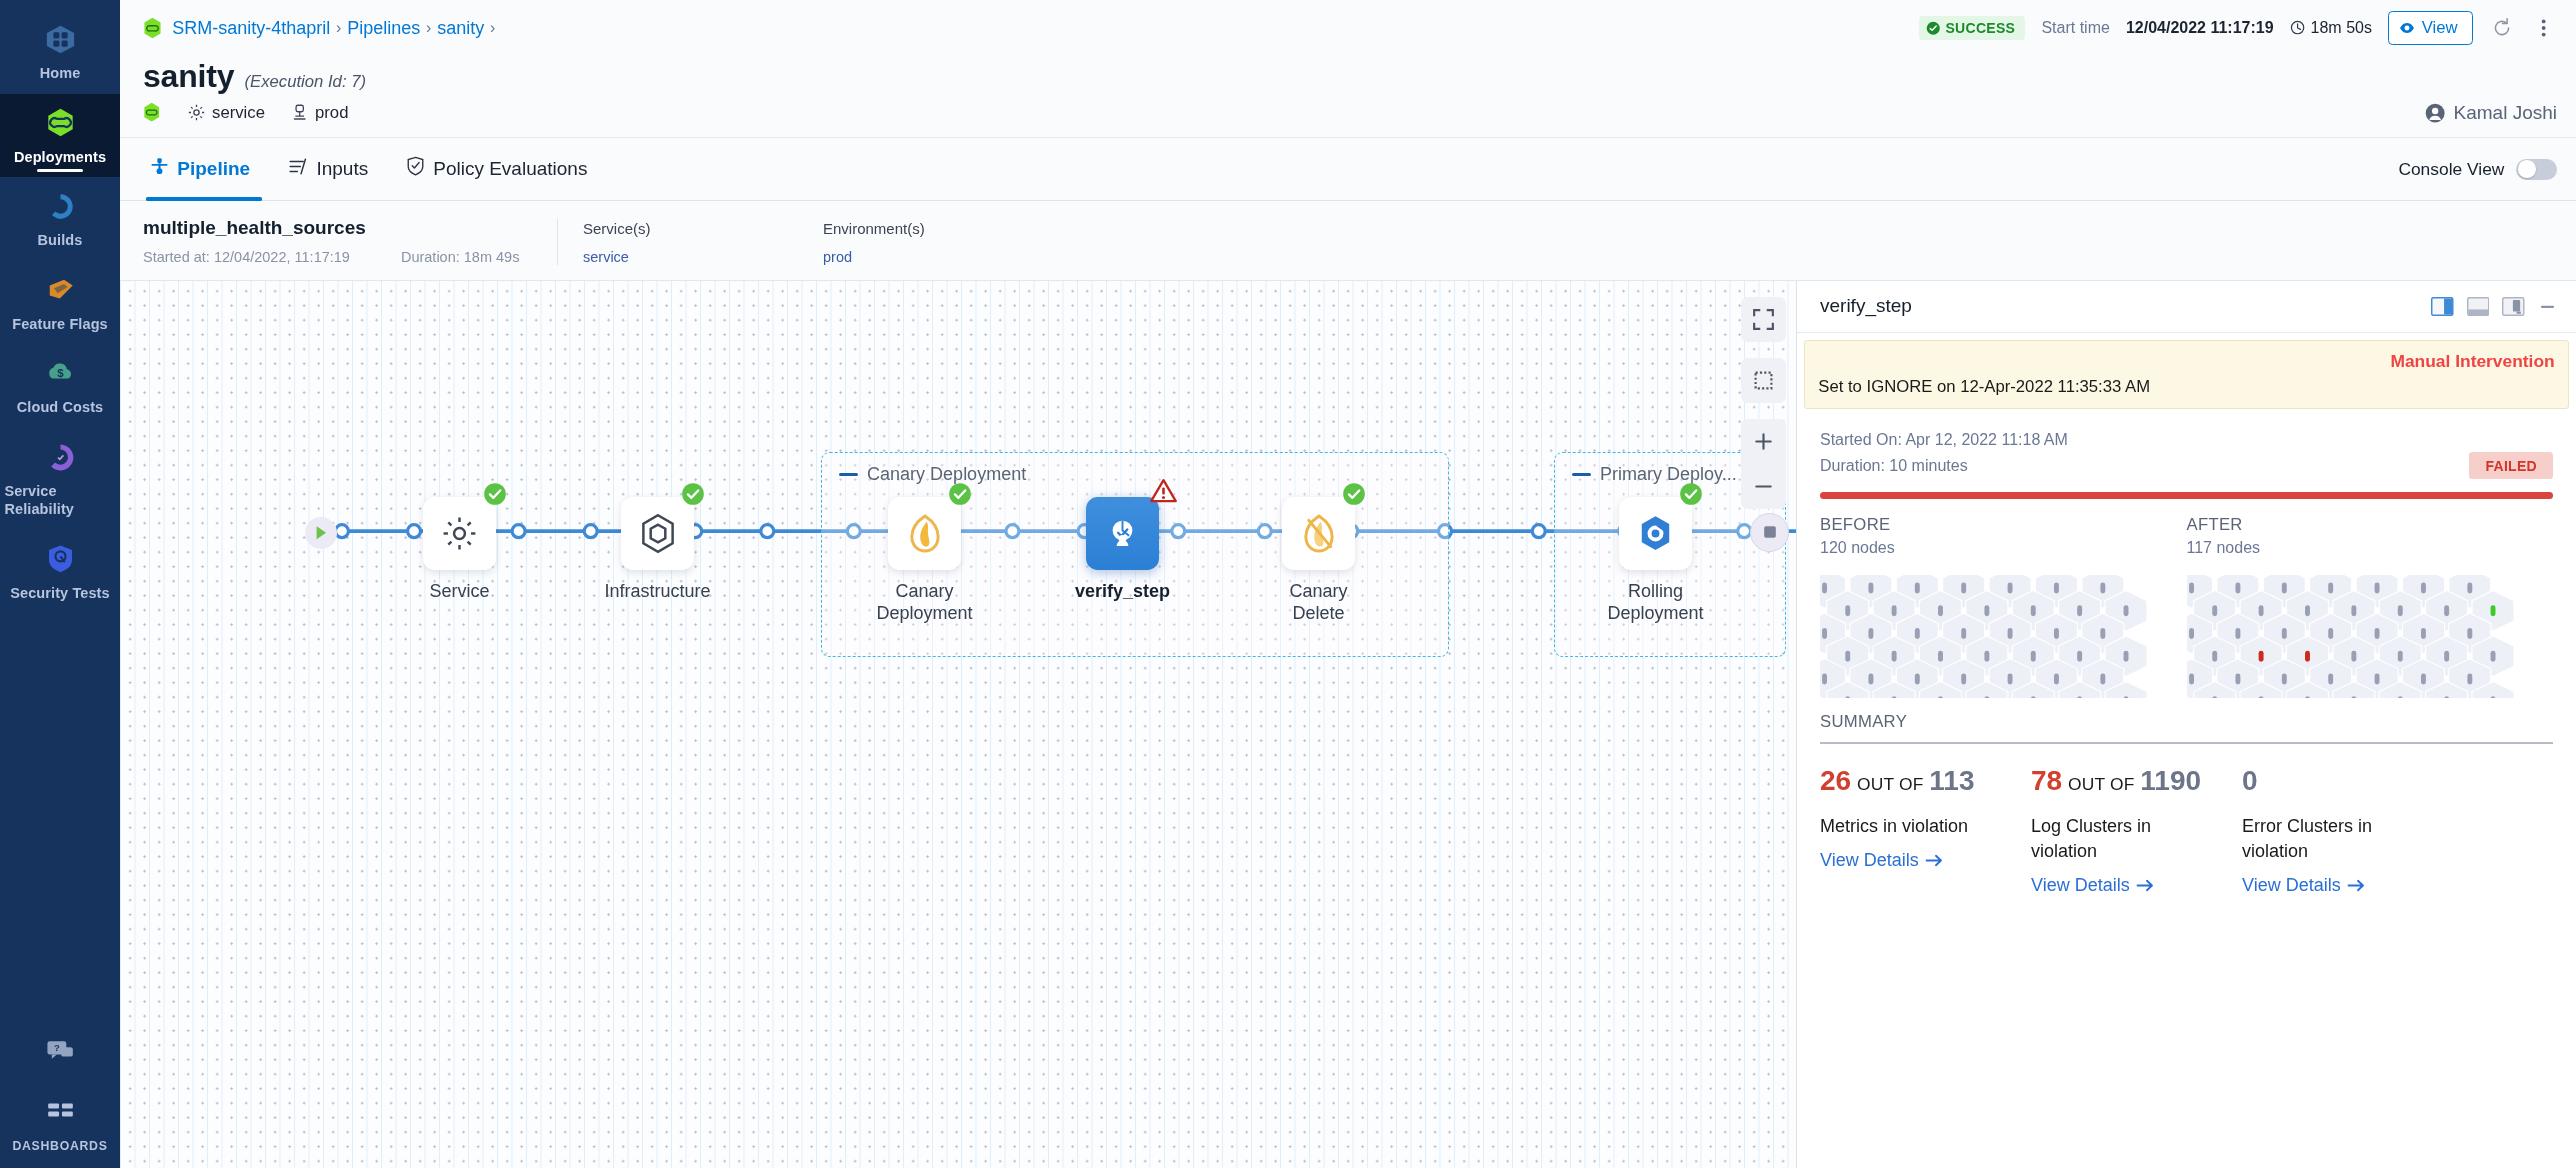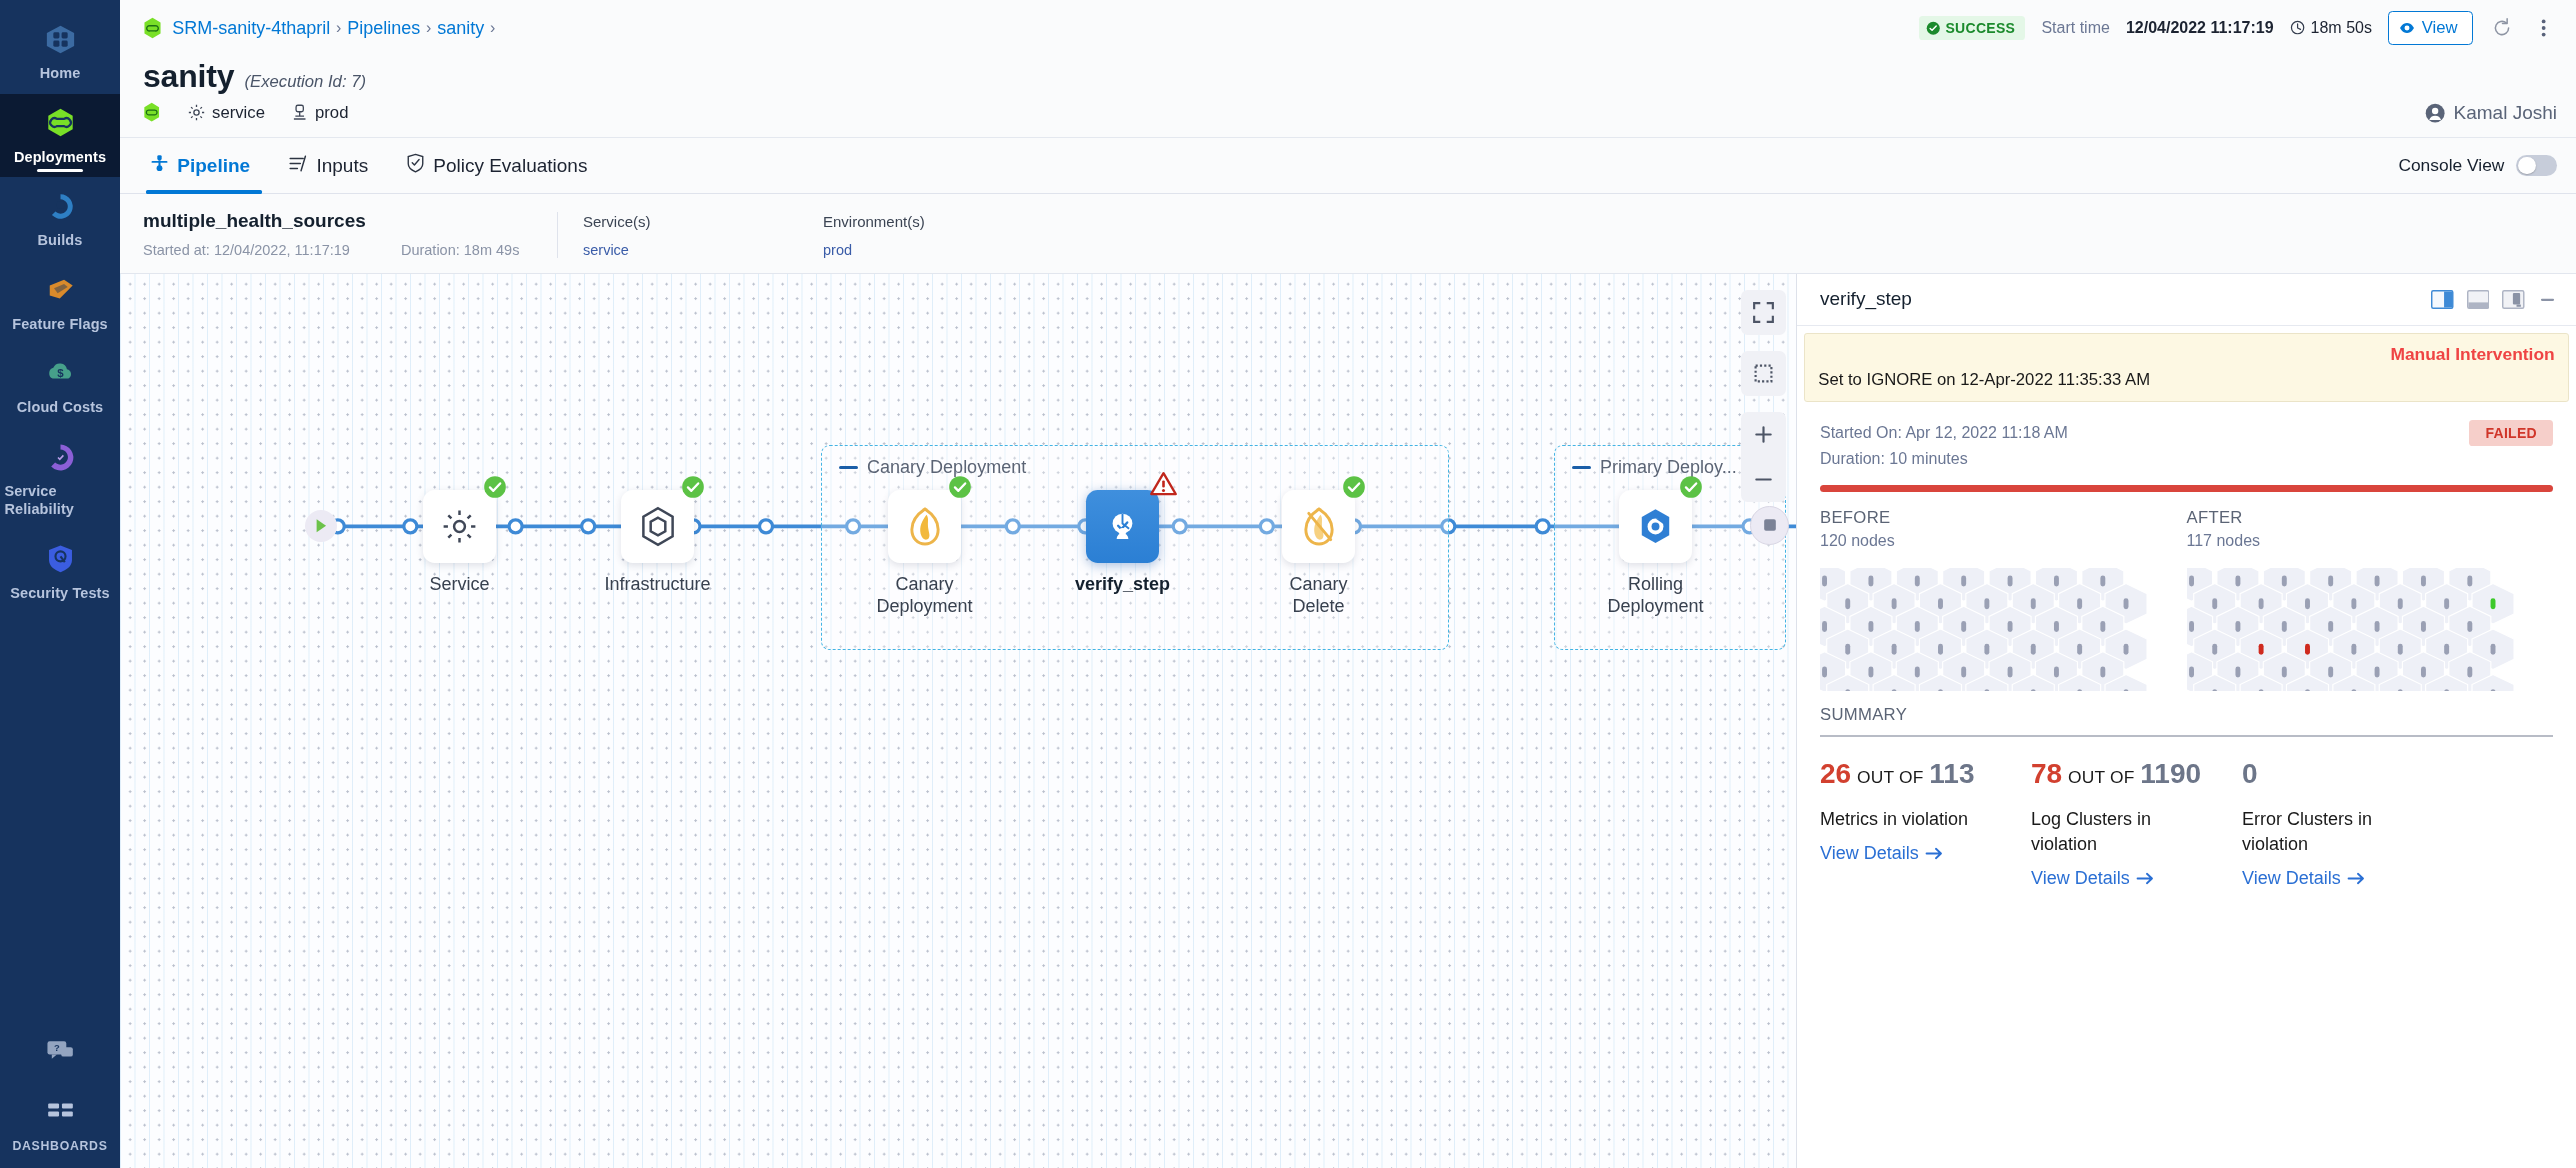--- a/index.html
+++ b/index.html
@@ -72,21 +72,21 @@
 
   
   .subrow { padding: 7.3px 19px 0 23px; display: flex; align-items: center; gap: 10.2px; }
   .chip { display: flex; align-items: center; gap: 6.5px; font-size: 16.7px; color: #1c2331; }
   .chip.gap { margin-left: 16px; }
   .user { margin-left: auto; display: flex; align-items: center; gap: 8px; color: #5a6478; font-size: 19px; }
 
   
   .tabsrow {
     margin-top: 13px; border-top: 0.7px solid #e4e8ef; border-bottom: 0.7px solid #dfe3ec;
-    height: 57px; display: flex; align-items: center; padding: 0 19px 0 23px; background: #fafbfc;
+    height: 64px; display: flex; align-items: center; padding: 0 19px 0 23px; background: #fafbfc;
   }
   .tab {
     display: flex; align-items: center; gap: 8px; font-size: 19px; color: #1c2331;
     height: 100%; padding: 0 19px; cursor: pointer; position: relative;
   }
   .tab:first-child { padding-left: 7.3px; }
   .tab.active { color: #0278d5; font-weight: 600; }
   .tab.active::after {
     content: ""; position: absolute; left: 2.9px; right: 7.3px; bottom: -0.7px; height: 3.6px;
     background: #0278d5; border-radius: 1.5px;
@@ -158,21 +158,21 @@
   .panel { flex: 0 0 780px; width: 780px; background: #fff; border-left: 0.7px solid #dde1ea; display: flex; flex-direction: column; min-height: 0; }
   .panel-head { height: 52px; display: flex; align-items: center; padding: 0 16px 0 23px; border-bottom: 0.7px solid #e6e9f0; }
   .panel-title { font-size: 19px; color: #14202e; }
   .panel-icons { margin-left: auto; display: flex; align-items: center; gap: 13px; }
   .layout-ico { width: 22.5px; height: 19px; cursor: pointer; }
 
   .warnbox { margin: 7.3px 7.3px 0 7.3px; background: #fdf8e3; border: 0.7px solid #ebe4c8; border-radius: 2.9px; padding: 10.2px 13px 11.6px 13px; }
   .warn-t { font-size: 17.4px; font-weight: 700; color: #ef4444; text-align: right; }
   .warn-s { font-size: 16.7px; color: #1a1a1a; margin-top: 4.4px; }
 
-  .pinfo { padding: 17.4px 23px 0 23px; display: flex; align-items: flex-start; }
+  .pinfo { padding: 17.4px 23px 0 23px; display: flex; align-items: flex-end; }
   .pinfo .l { font-size: 16px; color: #6b7794; line-height: 26px; }
   .pill-failed { margin-left: auto; background: #f6cfca; color: #d0362a; font-size: 14px; font-weight: 700; letter-spacing: 0.3px; padding: 5.1px 16px; border-radius: 3.6px; }
 
   .redbar { height: 7.3px; background: #d9453c; border-radius: 3.6px; margin: 13px 23px 0 23px; }
 
   .ba { display: flex; padding: 16px 23px 0 23px; gap: 0; }
   .ba-col { width: 383px; }
   .ba-t { font-size: 16.7px; color: #5b6475; letter-spacing: 0.3px; }
   .ba-n { font-size: 16px; color: #6b7794; margin-top: 4.4px; }
   .hexwrap { margin-top: 17.4px; width: 341px; height: 123px; overflow: hidden; }

